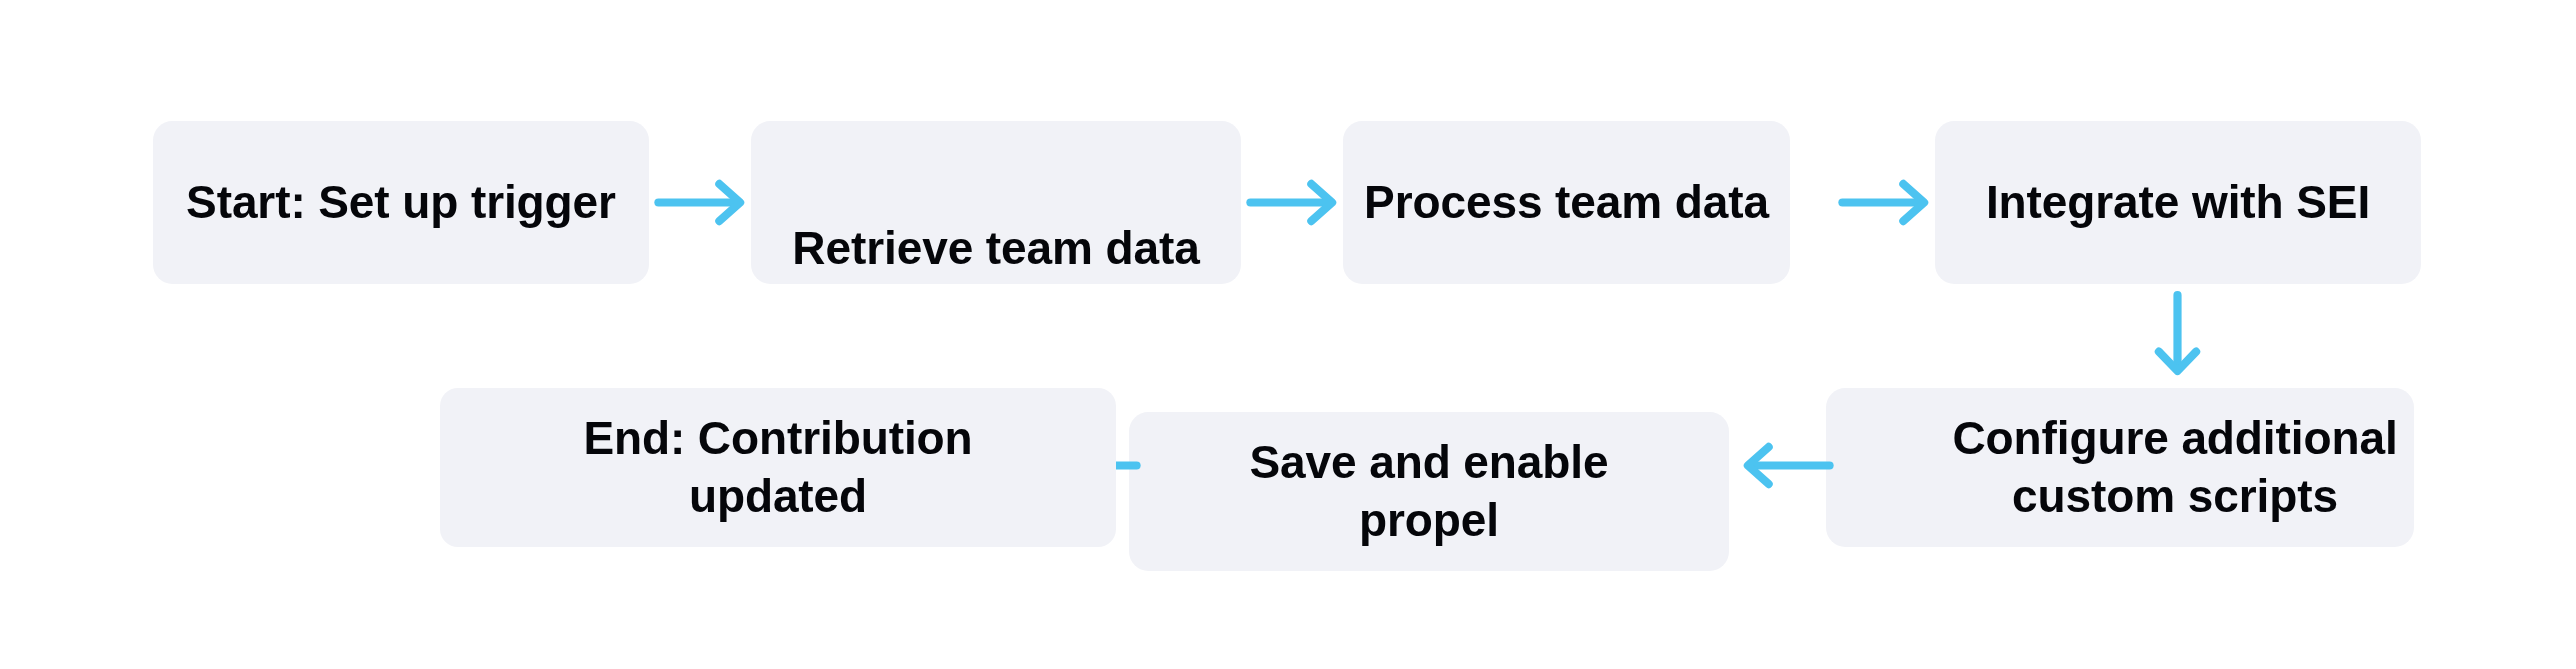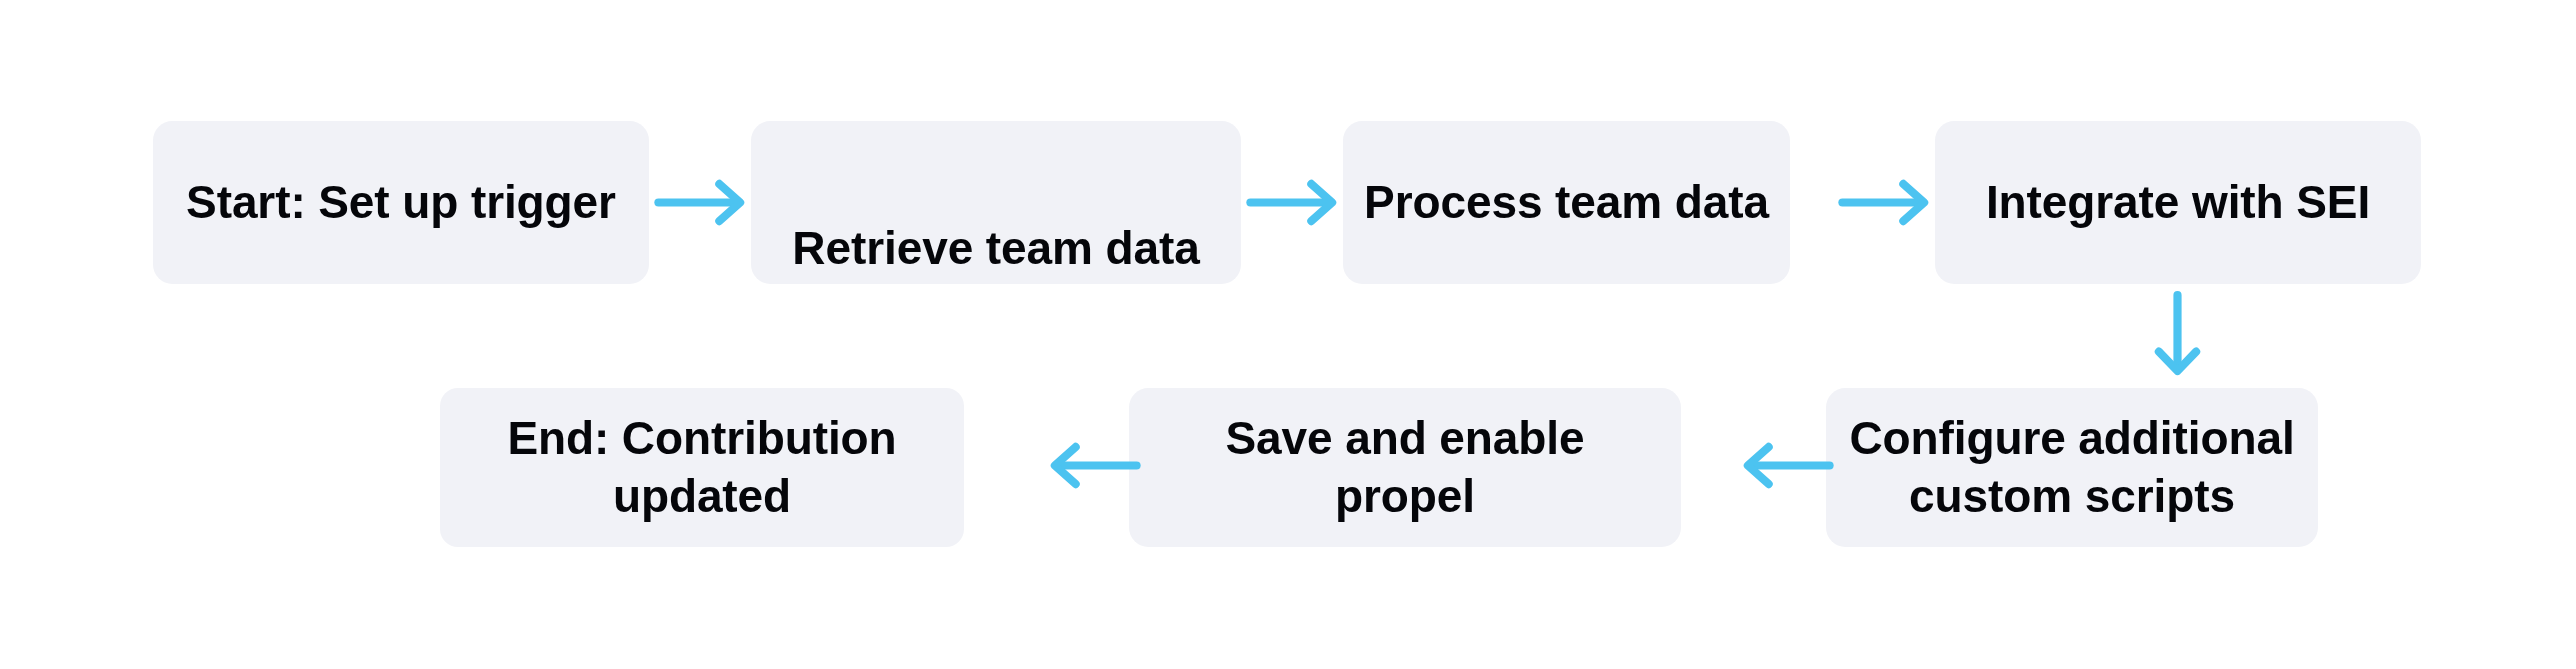--- a/index.html
+++ b/index.html
@@ -46,23 +46,23 @@
 
   
   .row-top { top: 121px; height: 163px; }
   #node-start      { left: 153px;  width: 496px; }
   #node-retrieve   { left: 751px; width: 490px; align-items: flex-end; }
   #node-process    { left: 1343px; width: 447px; }
   #node-integrate  { left: 1935px; width: 486px; justify-content: center; }
 
   
   .row-bottom { top: 388px; height: 159px; }
-  #node-end        { left: 440px;  width: 524px; border-radius: 18px; }
-  #node-save       { left: 1129px; width: 552px; }
-  #node-configure  { left: 1826px; width: 492px; }
+  #node-end        { left: 440px;  width: 676px; border-radius: 18px; }
+  #node-save       { left: 1129px; width: 600px; margin-top: 24px; }
+  #node-configure  { left: 1826px; width: 588px; justify-content: flex-end; }
 
   
   .arrow {
     position: absolute;
     display: block;
   }
   .arrow svg { display: block; overflow: visible; }
 
   .arrow-h { width: 104px; height: 67px; }
   #arrow-start-retrieve   { left: 651px;  top: 169px; }

